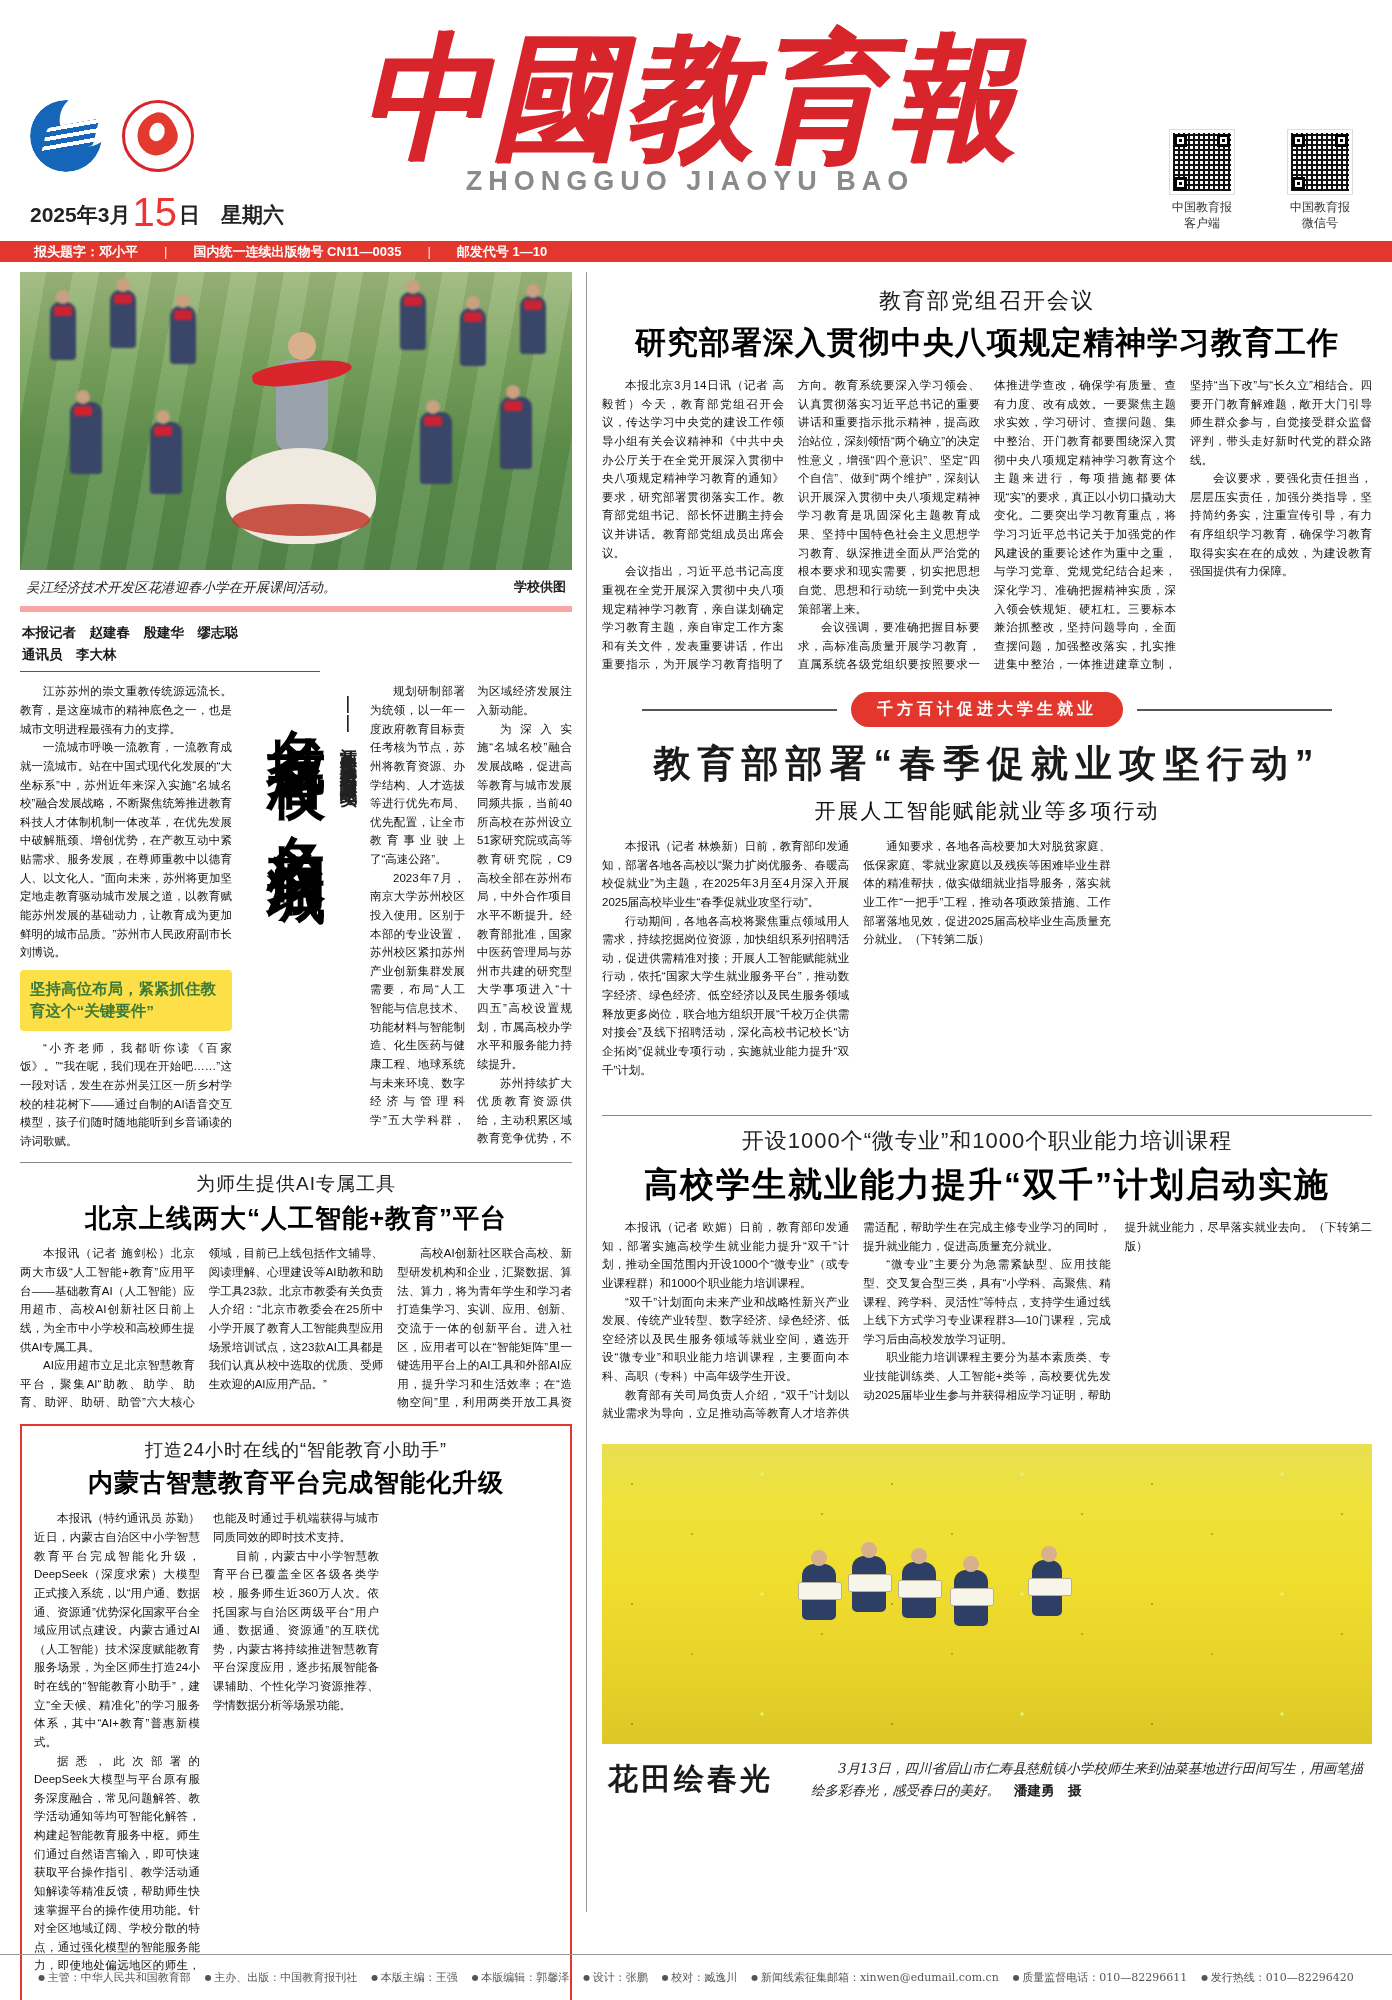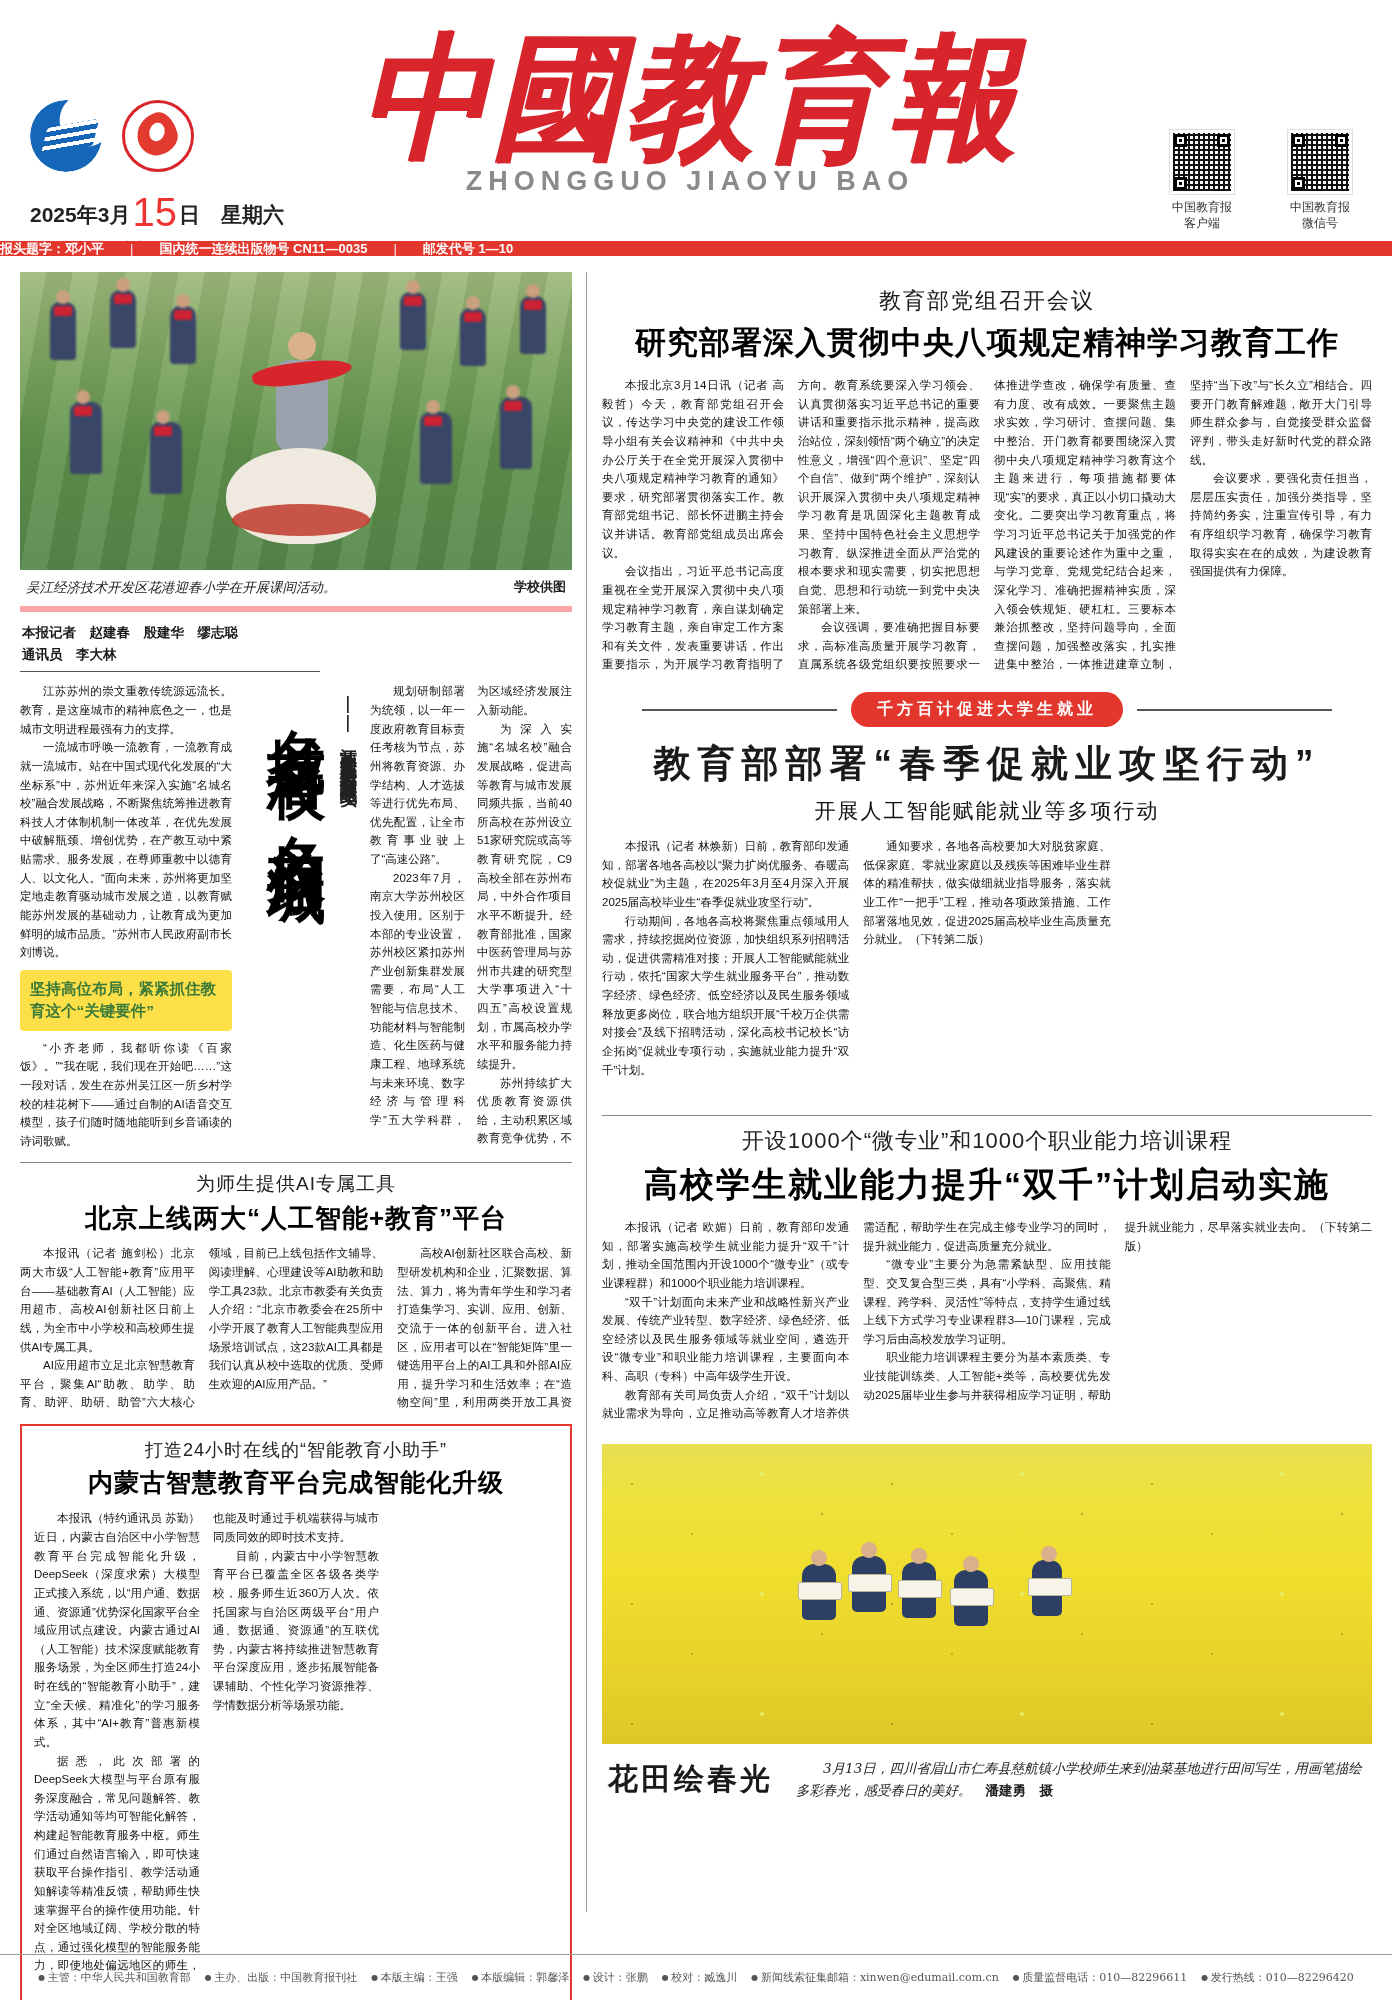--- a/index.html
+++ b/index.html
@@ -37,22 +37,22 @@
   .qr-wrap { position:absolute; right:26px; top:130px; display:flex; gap:26px; }
   .qr-item { text-align:center; width:92px; }
   .qr { width:64px; height:64px; margin:0 auto; position:relative; border:3px solid #fff; outline:1px solid #ddd;
     background:
       repeating-linear-gradient(0deg,#111 0 2px,transparent 2px 5px),
       repeating-linear-gradient(90deg,#111 0 2px,#fff 2px 5px); }
   .qr i { position:absolute; width:13px; height:13px; border:3px solid #000; background:#fff; }
   .qr i::after{ content:""; position:absolute; inset:2px; background:#000; }
   .qr .tl{ left:1px; top:1px; } .qr .tr{ right:1px; top:1px; } .qr .bl{ left:1px; bottom:1px; }
   .qr-label { margin-top:5px; font-size:12px; line-height:1.35; color:#333; }
-  .redbar { position:absolute; left:0; right:0; top:241px; height:15px; background:#e3362c; color:#fff;
-    display:flex; align-items:center; gap:26px; font-size:13px; font-weight:bold; }
+  .redbar { position:absolute; left:0; right:0; top:241px; height:21px; background:#e3362c; color:#fff;
+    display:flex; align-items:center; gap:26px; padding-left:34px; font-size:13px; font-weight:bold; }
   .redbar .sep { font-weight:normal; opacity:.9; }
   
   .main { display:flex; padding:10px 20px 0 20px; height:1650px; }
   .col-left { width:552px; flex:0 0 552px; }
   .col-right { flex:1; border-left:1px solid #9a9a9a; margin-left:14px; padding-left:15px; }
   p.bp { font-size:11.5px; line-height:1.62; text-align:justify; text-indent:2em; color:#111; }
   
   .photo-top { width:552px; height:298px; position:relative; overflow:hidden;
     background:linear-gradient(180deg,#9db87c 0,#7ba55f 30%,#5f914c 60%,#54874a 100%); }
   .photo-top::before { content:""; position:absolute; inset:0;
@@ -111,21 +111,21 @@
   .photo-bottom::before { content:""; position:absolute; inset:0;
     background:
       radial-gradient(3px 3px at 30px 40px, rgba(90,120,30,.5) 50%, transparent 51%),
       radial-gradient(3px 3px at 90px 90px, rgba(120,140,30,.5) 50%, transparent 51%),
       radial-gradient(4px 4px at 160px 30px, rgba(230,240,120,.8) 50%, transparent 51%),
       radial-gradient(3px 3px at 220px 70px, rgba(90,120,30,.45) 50%, transparent 51%);
     background-size:260px 120px; }
   .painter { position:absolute; width:34px; height:56px; background:#2e3f66; border-radius:12px 12px 5px 5px; }
   .painter::before { content:""; position:absolute; left:9px; top:-14px; width:16px; height:16px; border-radius:50%; background:#d9b08c; }
   .painter::after { content:""; position:absolute; left:-4px; top:18px; width:42px; height:16px; background:#f7f4ea; border:1px solid #b9b29a; border-radius:2px; }
-  .caption-bottom { display:flex; align-items:center; gap:23px; padding:14px 6px 0 6px; }
+  .caption-bottom { display:flex; align-items:center; gap:38px; padding:14px 6px 0 6px; }
   .caption-bottom .label { font-weight:900; font-size:30px; letter-spacing:3px; white-space:nowrap; }
   .caption-bottom .text { font-family:"DejaVu Serif","Liberation Serif",serif; font-style:italic;
     font-size:13.5px; line-height:1.6; color:#222; text-indent:2em; }
   .caption-bottom .credit { font-style:normal; font-weight:bold; white-space:nowrap; padding-left:14px; }
   
   .footer { position:absolute; left:0; right:0; bottom:0; height:46px; border-top:1px solid #999; 
     display:flex; align-items:center; justify-content:center; gap:14px;
     font-family:"DejaVu Serif","Liberation Serif",serif; font-size:11px; color:#555; white-space:nowrap; }
   .footer span::before { content:"● "; font-size:8px; vertical-align:1px; }
 </style>

